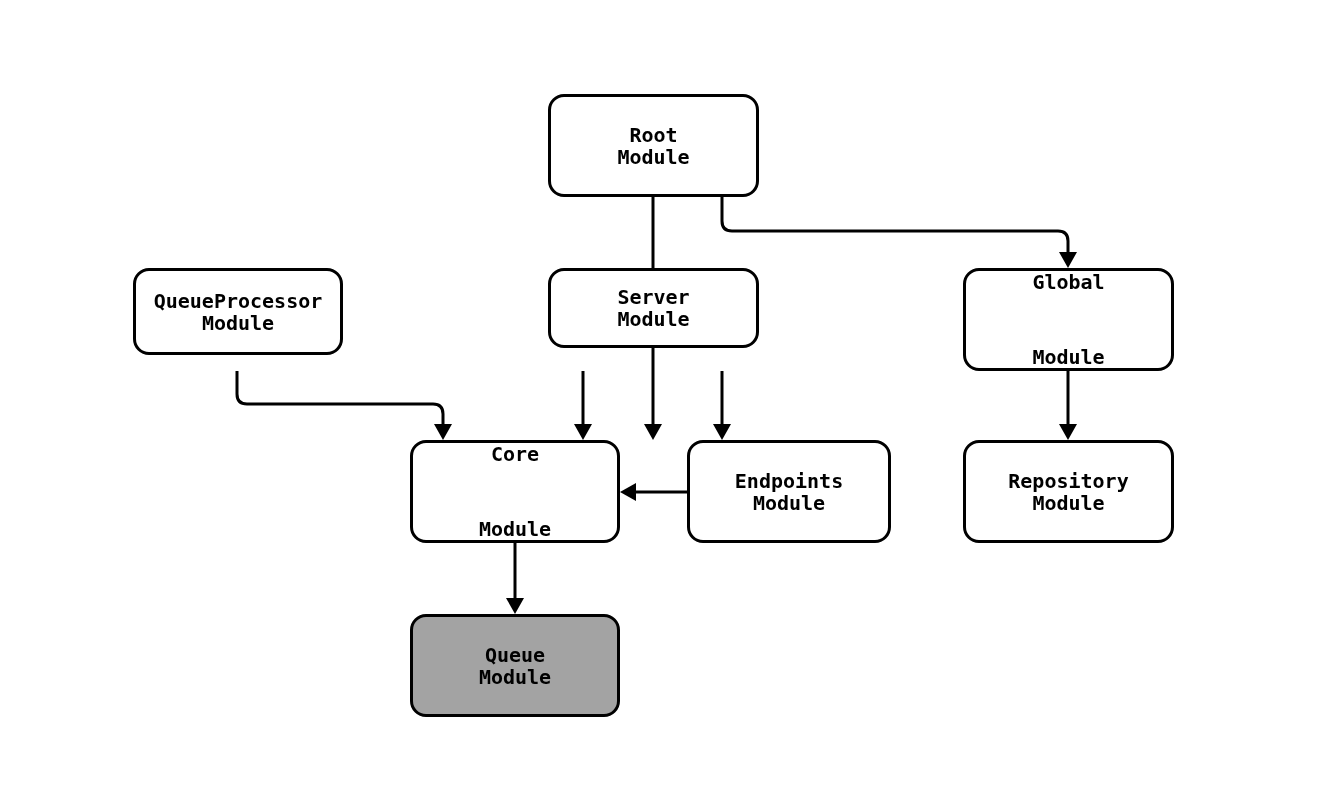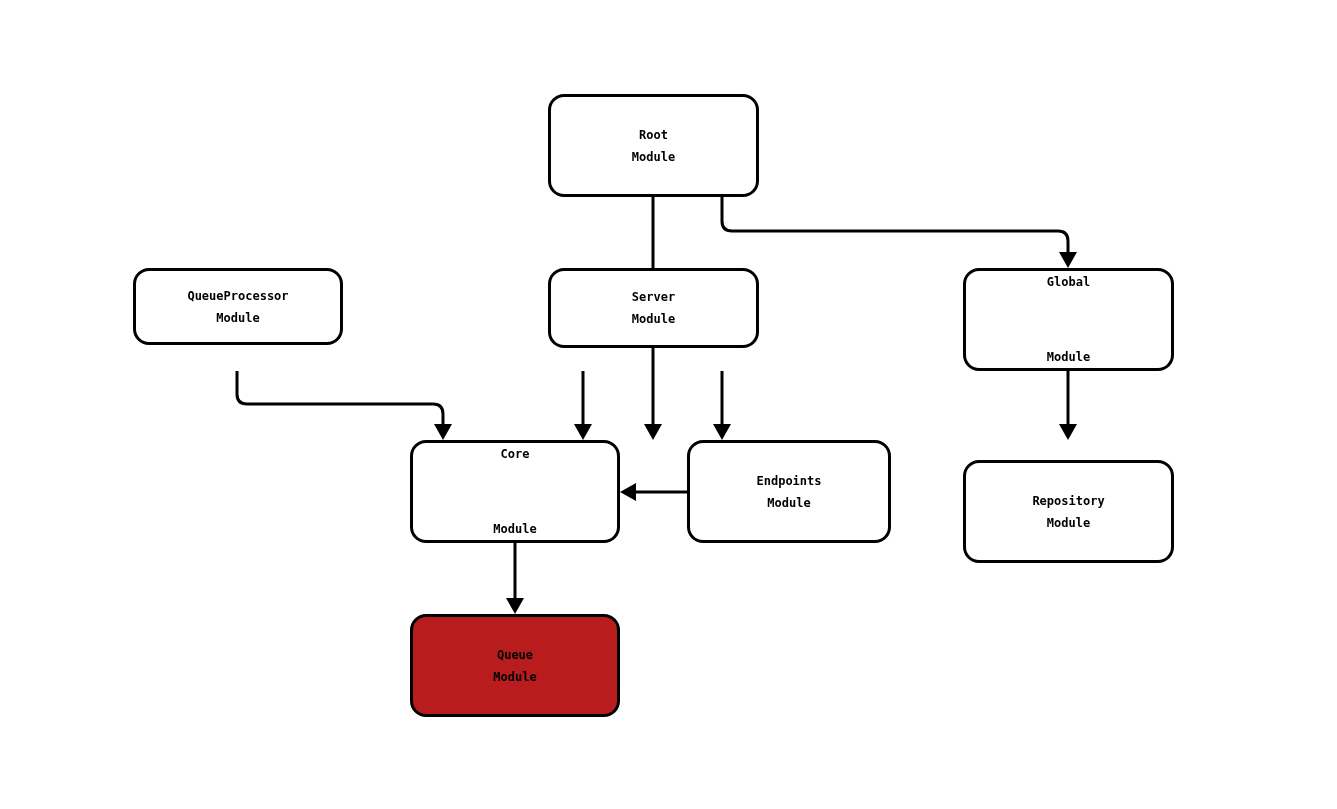--- a/index.html
+++ b/index.html
@@ -31,21 +31,21 @@
     border: 3px solid #000000;
     border-radius: 16px;
     display: flex;
     flex-direction: column;
     align-items: center;
     justify-content: center;
     z-index: 2;
   }
   .node-line {
     font-family: "DejaVu Sans Mono", monospace;
-    font-size: 12px;
+    font-size: 20px;
     font-weight: 700;
     line-height: 22px;
     color: #000000;
     white-space: pre;
     letter-spacing: 0px;
     text-align: center;
   }
 </style>
 </head>
 <body>
@@ -66,41 +66,41 @@
       <polygon points="636,483 636,501 620,492" fill="#000000"></polygon>
       <path d="M 1068,371 L 1068,424" fill="none" stroke="#000000" stroke-width="3" stroke-linecap="butt"></path>
       <polygon points="1059,424 1077,424 1068,440" fill="#000000"></polygon>
       <path d="M 515,543 L 515,598" fill="none" stroke="#000000" stroke-width="3" stroke-linecap="butt"></path>
       <polygon points="506,598 524,598 515,614" fill="#000000"></polygon>
     </svg>
 <div class="node" style="left: 548px; top: 94px; width: 211px; height: 103px; background: rgb(255, 255, 255); border-color: rgb(0, 0, 0);">
       <div class="node-line">Root</div>
       <div class="node-line">Module</div>
     </div>
-    <div class="node" style="left: 133px; top: 268px; width: 210px; height: 77px; background: rgb(255, 255, 255); border-color: rgb(0, 0, 0);">
+    <div class="node" style="left: 133px; top: 268px; width: 210px; height: 87px; background: rgb(255, 255, 255); border-color: rgb(0, 0, 0);">
       <div class="node-line">QueueProcessor</div>
       <div class="node-line">Module</div>
     </div>
     <div class="node" style="left: 548px; top: 268px; width: 211px; height: 80px; background: rgb(255, 255, 255); border-color: rgb(0, 0, 0);">
       <div class="node-line">Server</div>
       <div class="node-line">Module</div>
     </div>
     <div class="node" style="left: 963px; top: 268px; width: 211px; height: 103px; background: rgb(255, 255, 255); border-color: rgb(0, 0, 0); justify-content: space-between;">
       <div class="node-line">Global</div>
       <div class="node-line">Module</div>
     </div>
     <div class="node" style="left: 410px; top: 440px; width: 210px; height: 103px; background: rgb(255, 255, 255); border-color: rgb(0, 0, 0); justify-content: space-between;">
       <div class="node-line">Core</div>
       <div class="node-line">Module</div>
     </div>
     <div class="node" style="left: 687px; top: 440px; width: 204px; height: 103px; background: rgb(255, 255, 255); border-color: rgb(0, 0, 0);">
       <div class="node-line">Endpoints</div>
       <div class="node-line">Module</div>
     </div>
-    <div class="node" style="left: 963px; top: 440px; width: 211px; height: 103px; background: rgb(255, 255, 255); border-color: rgb(0, 0, 0); margin-top: 20px;">
+    <div class="node" style="left: 963px; top: 440px; width: 211px; height: 103px; background: rgb(255, 255, 255); border-color: rgb(0, 0, 0);">
       <div class="node-line">Repository</div>
       <div class="node-line">Module</div>
     </div>
-    <div class="node" style="left: 410px; top: 614px; width: 210px; height: 103px; background: #b91c1c; border-color: rgb(0, 0, 0);">
+    <div class="node" style="left: 410px; top: 614px; width: 210px; height: 103px; background: #a3a3a3; border-color: rgb(0, 0, 0);">
       <div class="node-line">Queue</div>
       <div class="node-line">Module</div>
     </div>
   </div>
 
 </body></html>

